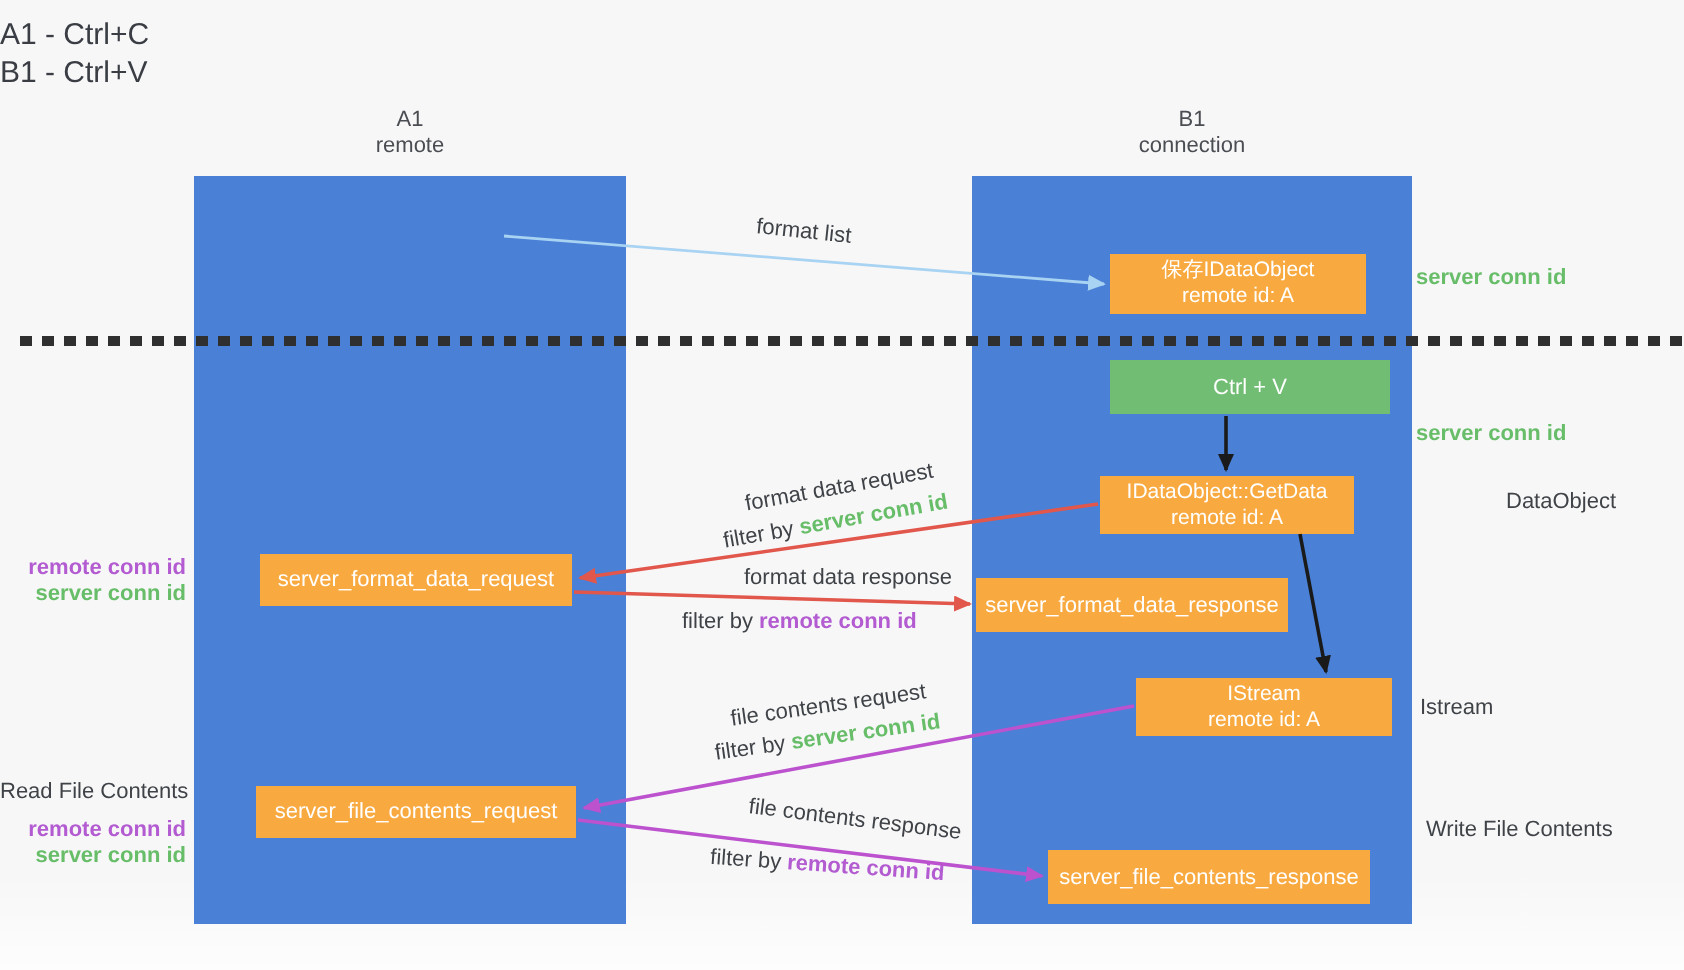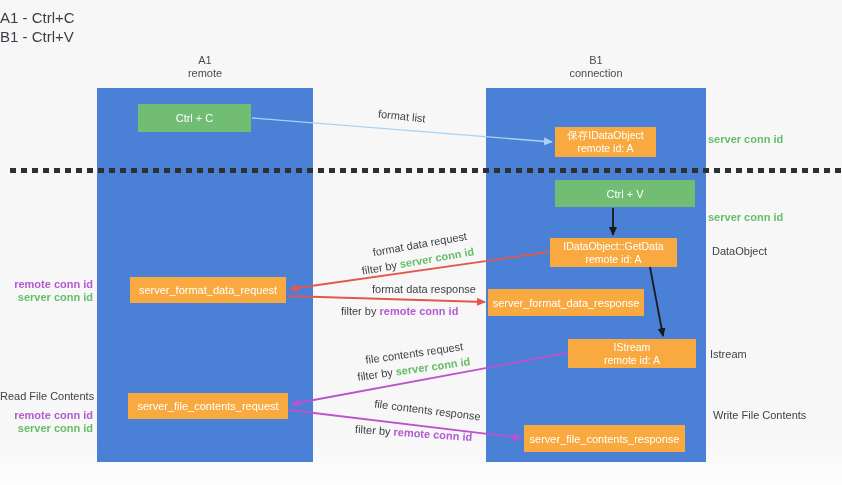--- a/index.html
+++ b/index.html
@@ -59,25 +59,22 @@
   <div class="col-header" style="left:486px;width:220px;">
     <div>B1</div>
     <div>connection</div>
   </div>
 
   <div class="column" style="left:97px;top:88px;width:216px;height:374px;"></div>
   <div class="column" style="left:486px;top:88px;width:220px;height:374px;"></div>
 
   <div class="dashes"></div>
 
-  <div class="node green" style="left:138px;top:104px;width:113px;height:28px;">
-    <span>Ctrl + C</span>
-  </div>
 
-  <div class="node orange two" style="left:555px;top:127px;width:101px;height:30px;">
+  <div class="node orange two" style="left:555px;top:127px;width:128px;height:30px;">
     <div>保存IDataObject</div>
     <div>remote id: A</div>
   </div>
 
   <div class="node green" style="left:555px;top:180px;width:140px;height:27px;">
     <span>Ctrl + V</span>
   </div>
 
   <div class="node orange two" style="left:550px;top:238px;width:127px;height:29px;">
     <div>IDataObject::GetData</div>
@@ -100,21 +97,21 @@
   <div class="node orange" style="left:524px;top:425px;width:161px;height:27px;">
     <span>server_file_contents_response</span>
   </div>
 
   <div class="node orange" style="left:128px;top:393px;width:160px;height:26px;">
     <span>server_file_contents_request</span>
   </div>
 
   <div class="slabel green-t" style="left:708px;top:133px;">server conn id</div>
   <div class="slabel green-t" style="left:708px;top:211px;">server conn id</div>
-  <div class="slabel" style="left:712px;top:245px;">DataObject</div>
+  <div class="slabel" style="left:753px;top:245px;">DataObject</div>
   <div class="slabel" style="left:710px;top:348px;">Istream</div>
   <div class="slabel" style="left:713px;top:409px;">Write File Contents</div>
 
   <div class="slabel left-col-label purple-t" style="top:278px;">remote conn id</div>
   <div class="slabel left-col-label green-t" style="top:291px;">server conn id</div>
   <div class="slabel left-col-label" style="top:390px;">Read File Contents</div>
   <div class="slabel left-col-label purple-t" style="top:409px;">remote conn id</div>
   <div class="slabel left-col-label green-t" style="top:422px;">server conn id</div>
 
   <div class="elabel" style="left:378px;top:110px;transform:rotate(6deg);">format list</div>

